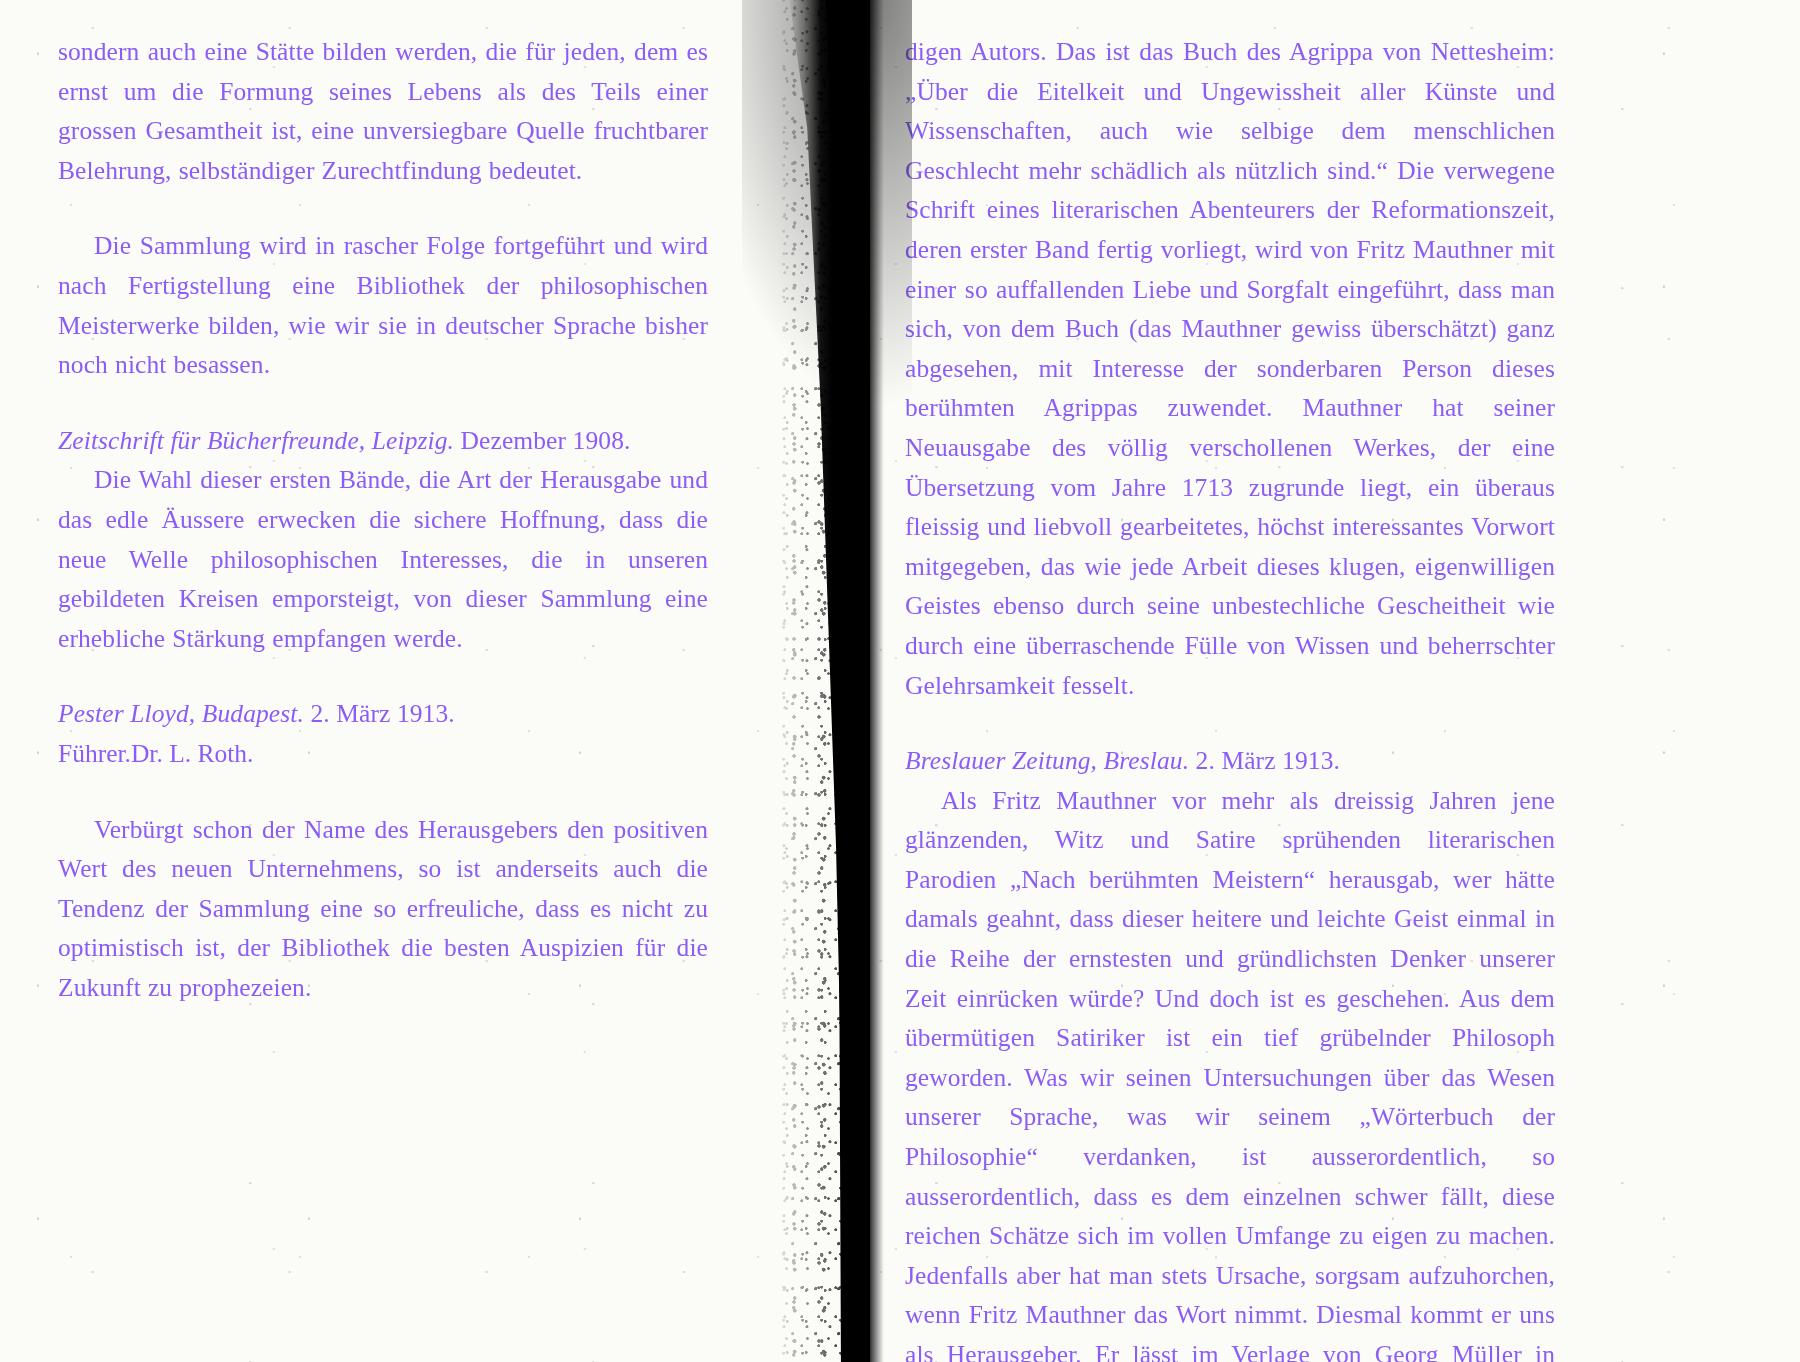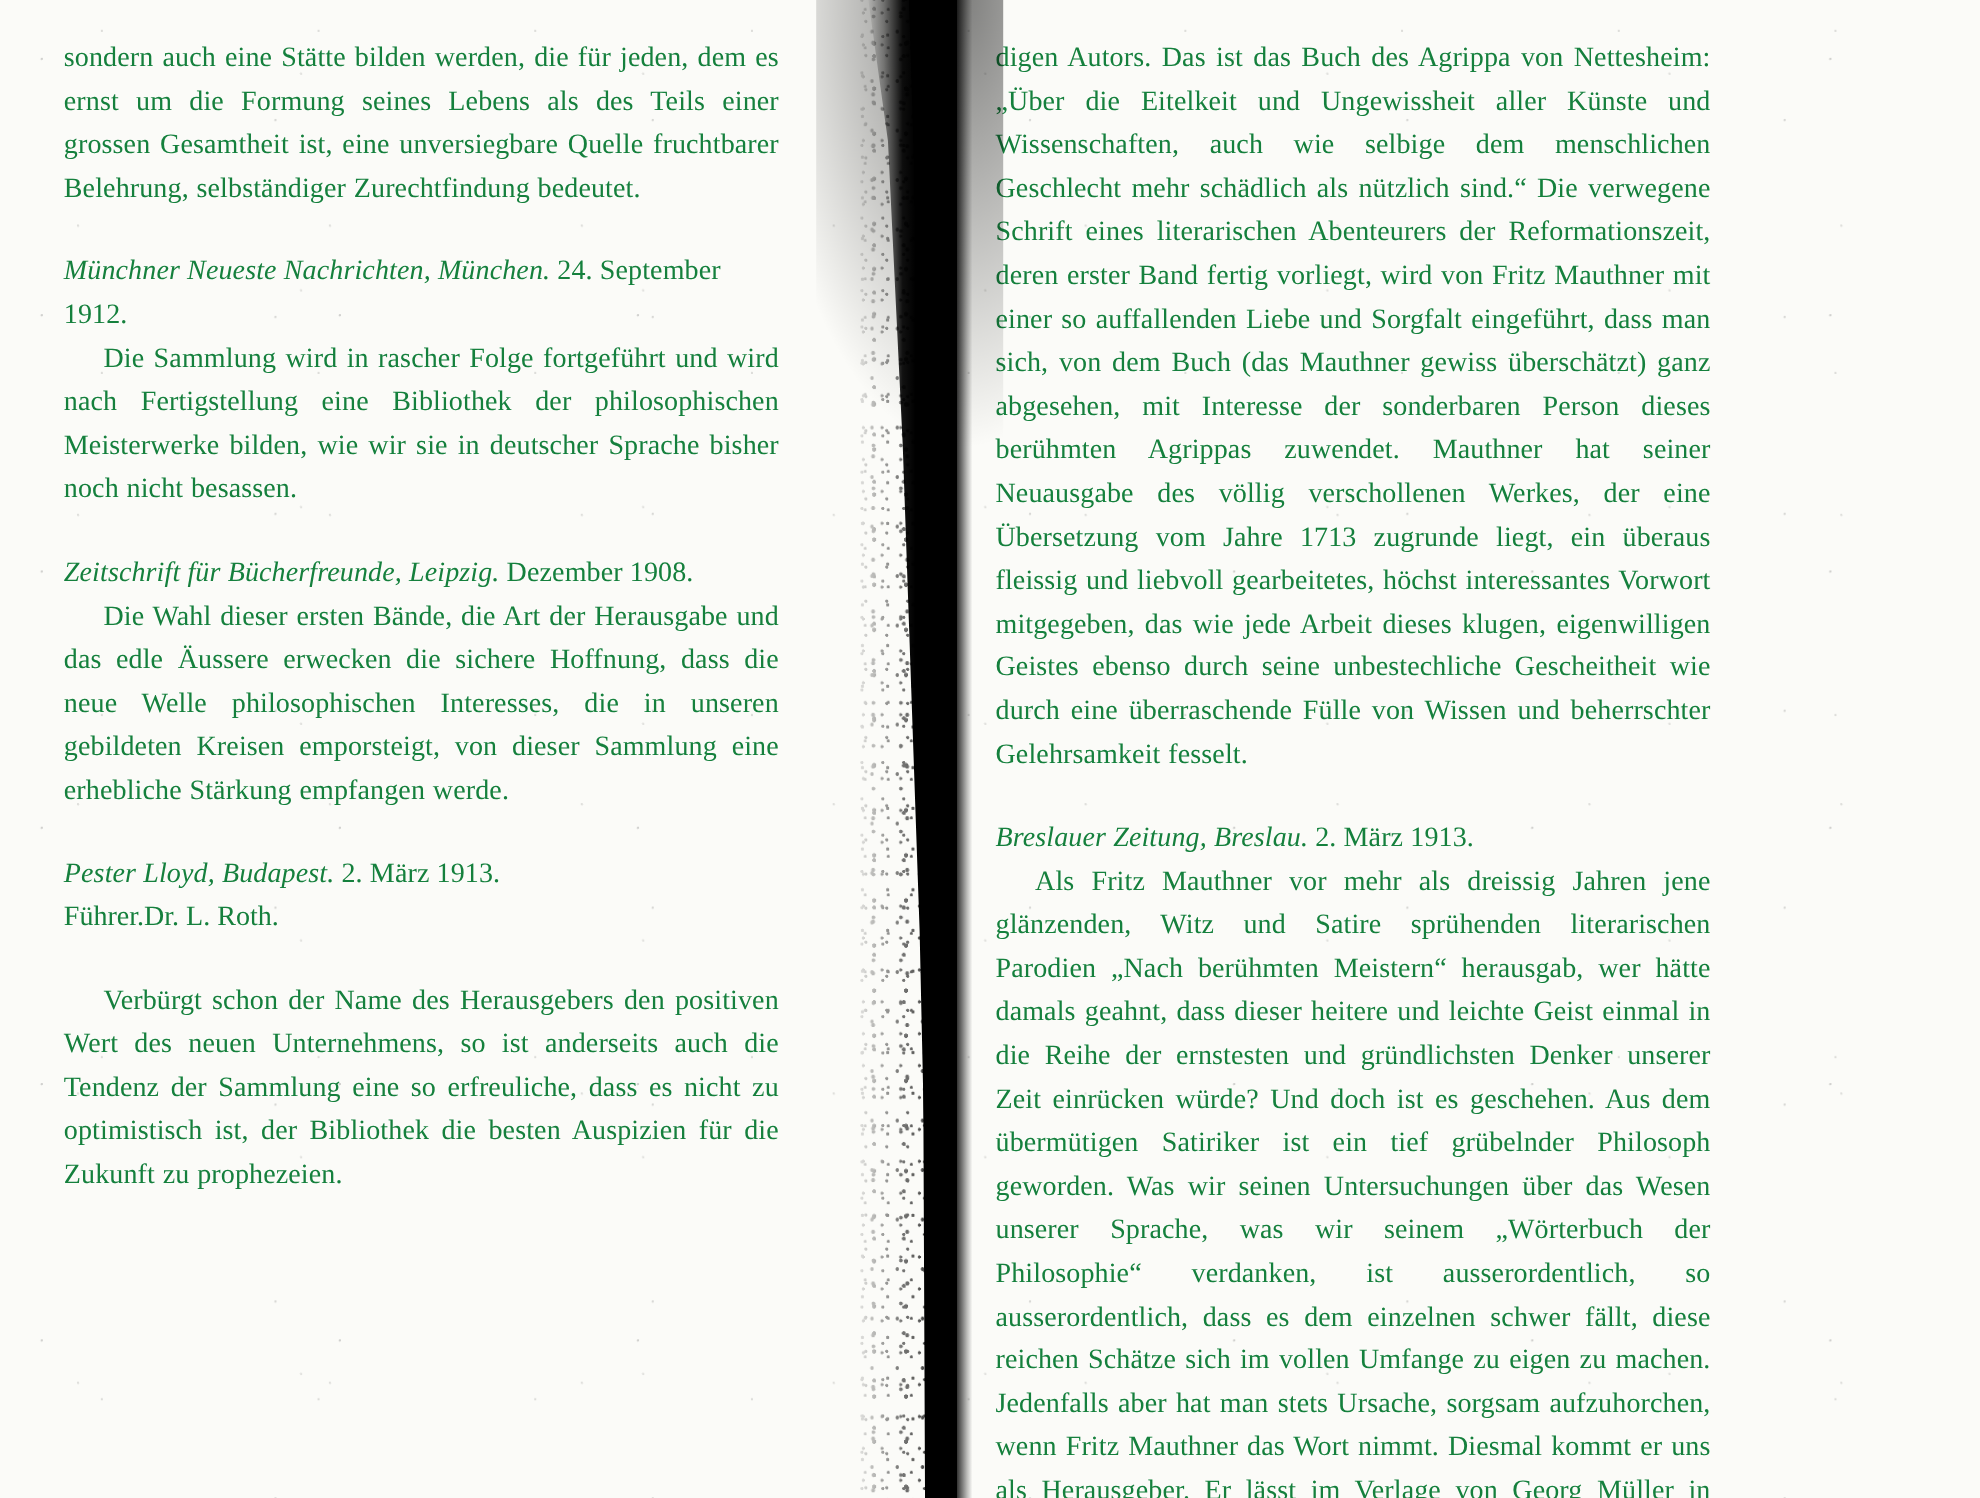--- a/index.html
+++ b/index.html
@@ -7,21 +7,21 @@
     padding: 0;
     background: #ffffff;
   }
   #page {
     position: relative;
     width: 1800px;
     height: 1362px;
     background: #fbfbf8;
     overflow: hidden;
     font-family: "Liberation Serif", "DejaVu Serif", serif;
-    color: #15803d;
+    color: #8b5cf6;
   }
 
   
   .grain {
     position: absolute;
     inset: 0;
     pointer-events: none;
     opacity: .55;
     background-image:
       radial-gradient(circle at 14% 23%, rgba(0,0,0,.30) 0 1px, transparent 1.4px),
@@ -143,23 +143,20 @@
 <div id="page">
 
   <div class="grain"></div>
 
   <div class="col col-left" style="top:32px;">
 
     <p class="para">sondern auch eine Stätte bilden werden, die für jeden, dem es ernst um die Formung seines Lebens als des Teils einer grossen Gesamtheit ist, eine unversiegbare Quelle fruchtbarer Belehrung, selbständiger Zurechtfindung bedeutet.</p>
 
     <div class="gap-md"></div>
 
-    <p class="src">
-      <span>Münchner Neueste Nachrichten, München.</span><span class="roman"> 24. September 1912.</span>
-    </p>
     <p class="para indent">Die Sammlung wird in rascher Folge fortgeführt und wird nach Fertigstellung eine Bibliothek der philosophischen Meisterwerke bilden, wie wir sie in deutscher Sprache bisher noch nicht besassen.</p>
 
     <div class="gap-md"></div>
 
     <p class="src">
       <span>Zeitschrift für Bücherfreunde, Leipzig.</span><span class="roman"> Dezember 1908.</span>
     </p>
     <p class="para indent">Die Wahl dieser ersten Bände, die Art der Herausgabe und das edle Äussere erwecken die sichere Hoffnung, dass die neue Welle philosophischen Interesses, die in unseren gebildeten Kreisen emporsteigt, von dieser Sammlung eine erhebliche Stärkung empfangen werde.</p>
 
     <div class="gap-md"></div>

